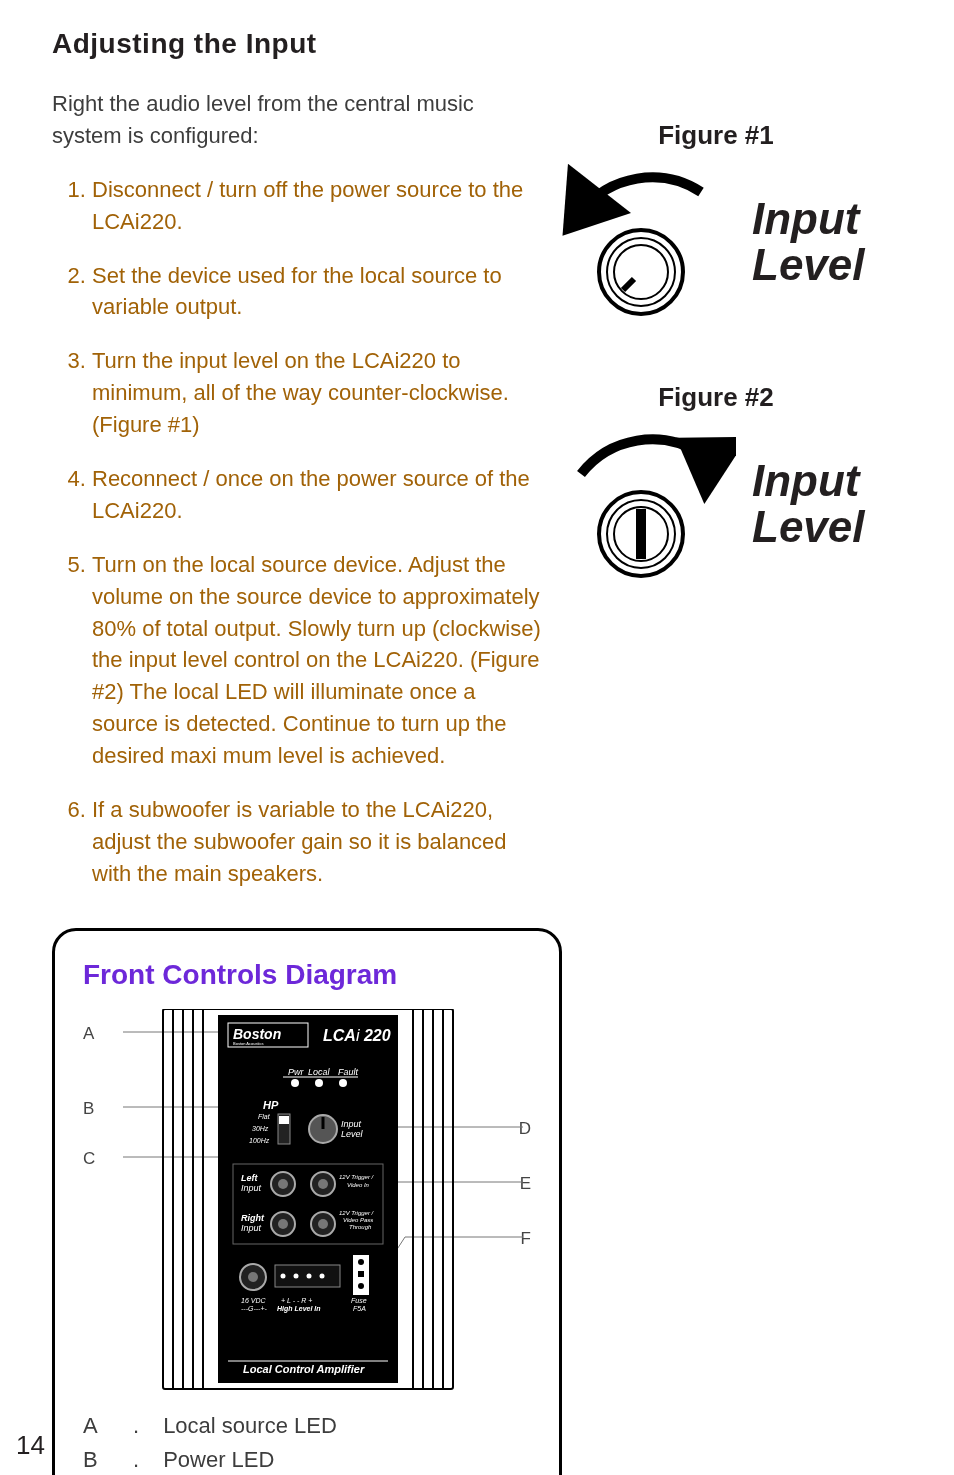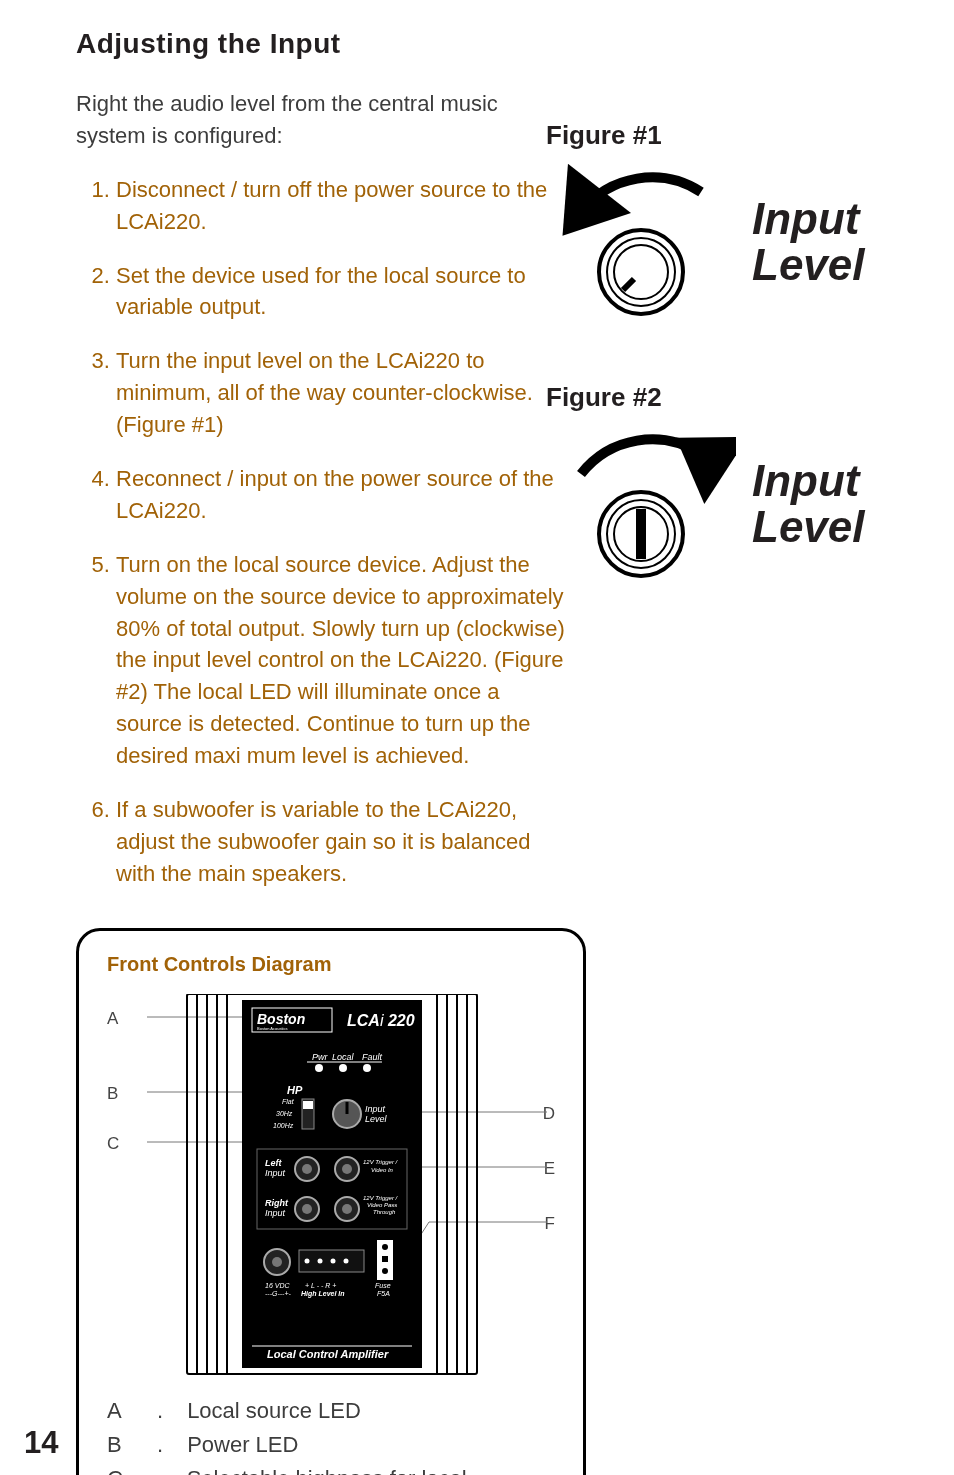--- a/index.html
+++ b/index.html
@@ -1,52 +1,52 @@
 <!DOCTYPE html>
 <html><head>
 <meta charset="utf-8">
 <style>
   *{box-sizing:border-box}
   body{margin:0;padding:0;font-family:Helvetica,Arial,sans-serif;color:#231f20;width:954px;height:1475px;position:relative;background:#fff}
-  .page{position:relative;padding:28px 60px 0 76px;height:100%}
+  .page{position:relative;padding:28px 60px 0 52px;height:100%}
   h2{font-size:28px;font-weight:700;margin:0 0 28px 0;letter-spacing:.5px}
   .intro{font-size:22px;font-weight:300;line-height:1.45;margin:0 0 22px 0;color:#3d3d3d}
   .left-col{width:495px}
   ol{margin:0;padding-left:40px;font-size:22px;font-weight:300;line-height:1.45;color:#a16207}
   ol>li{margin-bottom:22px;padding-left:0}
   .figures{position:absolute;right:28px;top:120px;width:380px}
-  .fig-caption{font-size:26px;font-weight:700;margin:0 0 6px 0;text-align:left;padding-right:40px}
+  .fig-caption{font-size:26px;font-weight:700;margin:0 0 6px 0;text-align:center;padding-right:40px}
   .fig-block{display:flex;align-items:center;margin-bottom:55px}
   .input-label{font-style:italic;font-weight:700;font-size:44px;line-height:1.05;font-family:Helvetica,Arial,sans-serif;margin-left:16px}
   .knob-svg{flex:0 0 auto}
   .diagram-box{border:3px solid #000;border-radius:24px;padding:22px 28px 14px 28px;margin-top:38px;width:510px}
-  .diagram-title{font-size:20px;font-weight:700;color:#a16207;margin:0 0 18px 0}
+  .diagram-title{font-size:28px;font-weight:700;color:#6d28d9;margin:6px 0 18px 0}
   .diagram-area{position:relative;height:390px}
   .diag-svg{position:absolute;left:40px;top:0}
   .callout-left{position:absolute;left:0;font-size:17px;font-weight:300;color:#444}
   .callout-right{position:absolute;right:0;font-size:17px;font-weight:300;color:#444}
   .key-list{margin:10px 0 0 0;font-size:22px;font-weight:300;line-height:1.55;color:#3d3d3d}
   .key-row{display:flex;gap:24px}
   .key-letter{width:26px;text-align:left}
-  .pagenum{position:absolute;left:24px;bottom:14px;font-size:31px;font-weight:700}
+  .pagenum{position:absolute;left:16px;bottom:14px;font-size:26px;font-weight:400}
 </style>
 </head>
 <body>
 
 <div class="page">
 
   <h2>Adjusting the Input</h2>
 
   <div class="left-col">
     <p class="intro">Right the audio level from the central music system is configured:</p>
     <ol>
       <li>Disconnect / turn off the power source to the LCAi220.</li>
       <li>Set the device used for the local source to variable output.</li>
       <li>Turn the input level on the LCAi220 to minimum, all of the way counter-clockwise. (Figure #1)</li>
-      <li>Reconnect / input on the power source of the LCAi220.</li>
+      <li>Reconnect / once on the power source of the LCAi220.</li>
       <li>Turn on the local source device. Adjust the volume on the source device to approximately 80% of total output. Slowly turn up (clockwise) the input level control on the LCAi220. (Figure #2) The local LED will illuminate once a source is detected. Continue to turn up the desired maxi mum level is achieved.</li>
       <li>If a subwoofer is variable to the LCAi220, adjust the subwoofer gain so it is balanced with the main speakers.</li>
     </ol>
   </div>
 
   <div class="figures">
     <p class="fig-caption">Figure #1</p>
     <div class="fig-block">
       <svg class="knob-svg" width="190" height="170" viewBox="0 0 190 170">
         <defs>

